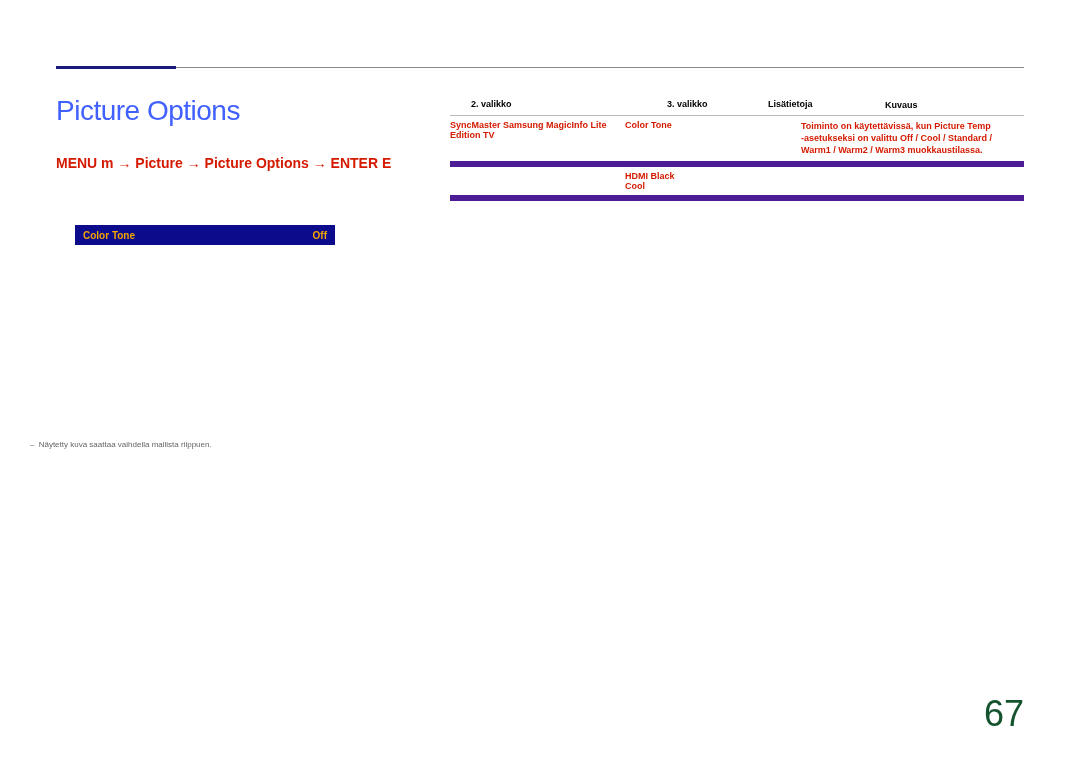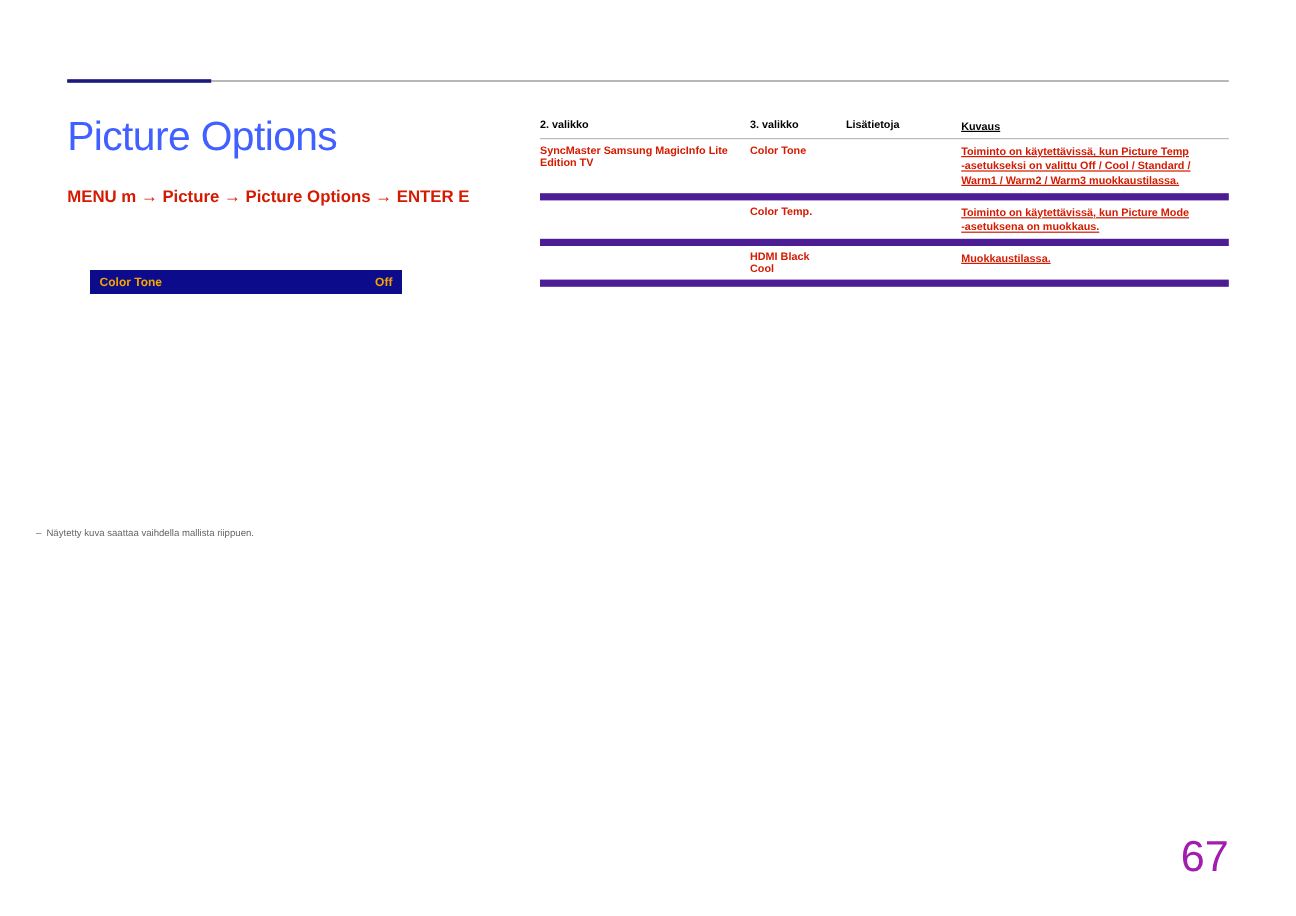--- a/index.html
+++ b/index.html
@@ -24,21 +24,21 @@
     top: 66px;
     left: 56px;
     width: 120px;
     height: 3px;
     background: #1a1a7a;
   }
   .main-title {
     position: absolute;
     top: 95px;
     left: 56px;
-    font-size: 34px;
+    font-size: 28px;
     font-weight: 300;
     color: #4060ff;
     letter-spacing: -0.5px;
   }
   .breadcrumb {
     position: absolute;
     top: 155px;
     left: 56px;
     font-size: 14px;
     font-weight: bold;
@@ -69,21 +69,21 @@
     color: #666;
   }
   .footnote::before { content: "– "; color:#666; margin-right:2px;}
 
   .page-num {
     position: absolute;
     bottom: 28px;
     right: 56px;
     font-size: 36px;
     font-weight: 300;
-    color: #a21caf;
+    color: #14532d;
   }
 
   .table {
     position: absolute;
     top: 99px;
     left: 450px;
     right: 56px;
     font-size: 9px;
   }
   .thead-row {
@@ -95,22 +95,22 @@
   .row {
     display: flex;
     border-bottom: 6px solid #4c1d95;
     padding: 4px 0;
     color: #d41a00;
     font-weight: bold;
   }
   .c1 { width: 175px; padding-right:6px;}
   .c2 { width: 80px; padding-right:24px;}
   .c3 { width: 96px; padding-right:6px;}
-  .c4 { flex: 1; padding-right:6px; line-height:1.35;text-decoration:underline;}
-  .thead-row .c1,.thead-row .c2,.thead-row .c3,.thead-row .c4 { color:#000; }
+  .c4 { flex: 1; padding-right:6px; line-height:1.35;}
+  .thead-row .c1,.thead-row .c2,.thead-row .c3,.thead-row .c4 { color:#000;margin-left:21px; }
 </style>
 </head>
 <body>
 
 <div class="top-rule"></div>
 <div class="short-rule"></div>
 
 <div class="main-title">Picture Options</div>
 
 <div class="breadcrumb">MENU m → Picture → Picture Options → ENTER E</div>
@@ -131,25 +131,18 @@
   </div>
 
   <div class="row">
     <div class="c1">SyncMaster Samsung MagicInfo Lite Edition TV</div>
     <div class="c2">Color Tone</div>
     <div class="c3"></div>
     <div class="c4">Toiminto on käytettävissä, kun Picture Temp ‑asetukseksi on valittu Off / Cool / Standard / Warm1 / Warm2 / Warm3 muokkaustilassa.</div>
   </div>
   <div class="row">
     <div class="c1"></div>
-    <div class="c2">Color Temp.</div>
-    <div class="c3"></div>
-    <div class="c4">Toiminto on käytettävissä, kun Picture Mode ‑asetuksena on muokkaus.</div>
-  </div>
-  <div class="row">
-    <div class="c1"></div>
     <div class="c2">HDMI Black Cool</div>
     <div class="c3"></div>
-    <div class="c4">Muokkaustilassa.</div>
   </div>
 </div>
 
 <div class="page-num">67</div>
 
 </body></html>

